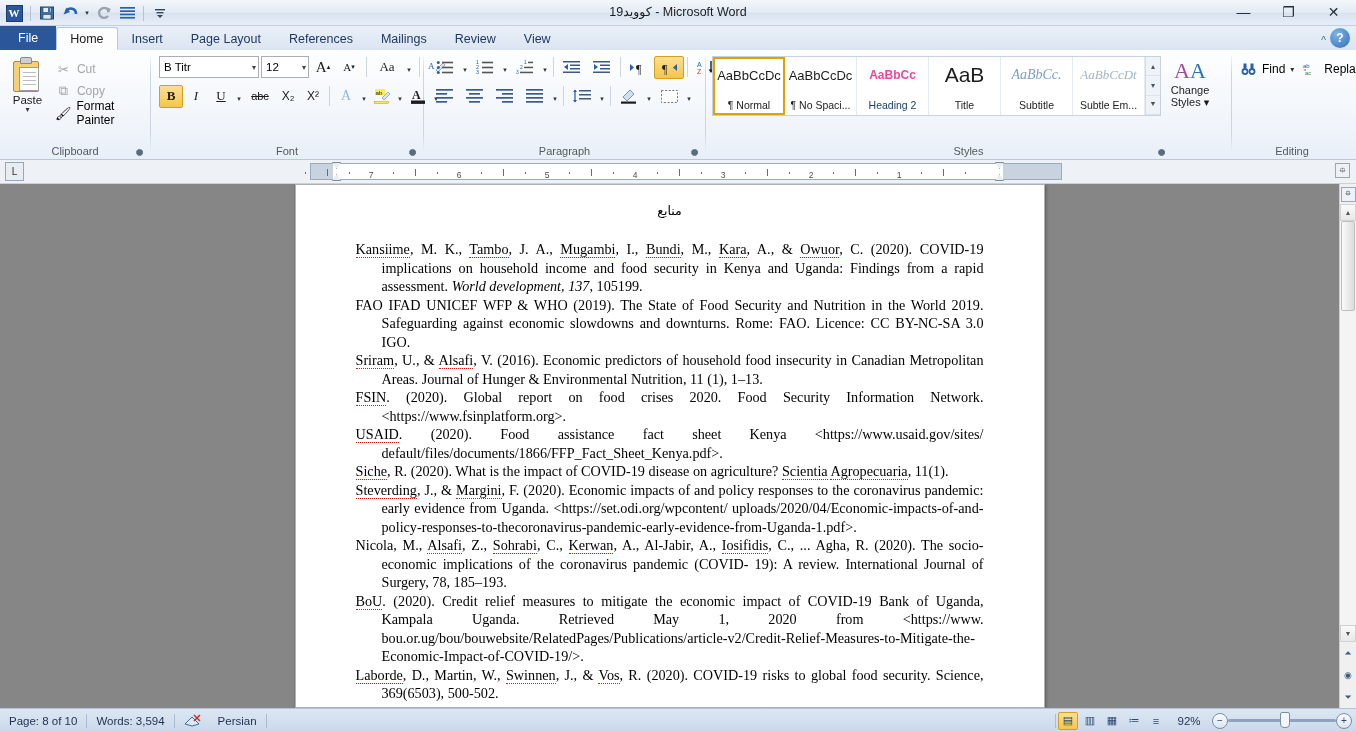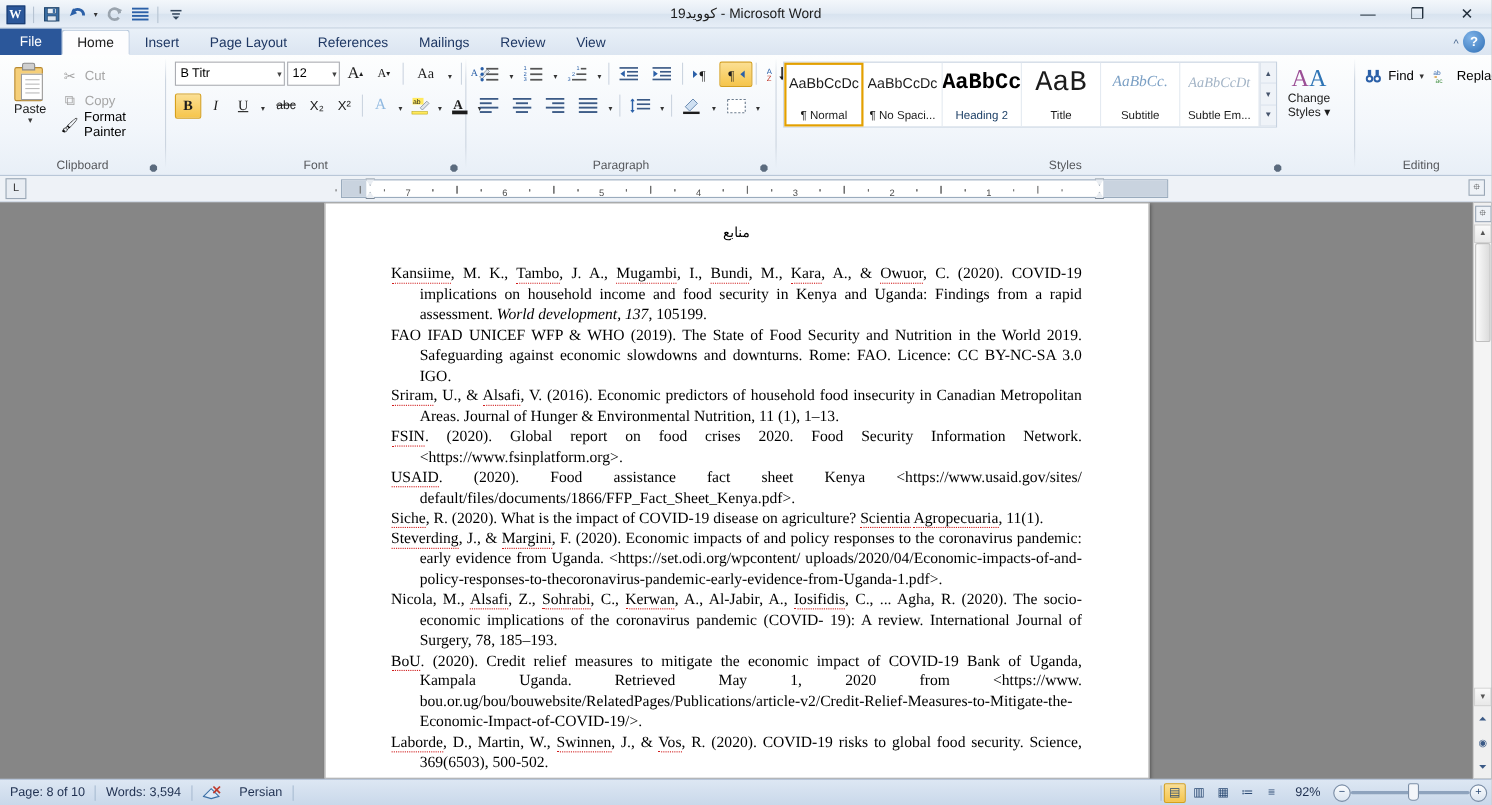--- a/index.html
+++ b/index.html
@@ -561,25 +561,25 @@
         <div class="stylegal">
           <div class="stylebox sel">
             <div class="stysample" style="font-size:13px">AaBbCcDc</div>
             <div class="styname">¶ Normal</div>
           </div>
           <div class="stylebox">
             <div class="stysample" style="font-size:13px">AaBbCcDc</div>
             <div class="styname">¶ No Spaci...</div>
           </div>
           <div class="stylebox">
-            <div class="stysample" style="font-size:20px;color:#000000;font-weight:bold;font-family:Liberation Mono, monospace">AaBbCc</div>
+            <div class="stysample" style="font-size:12px;color:#ec4899;font-weight:bold;font-family:Liberation Sans, sans-serif">AaBbCc</div>
             <div class="styname" style="color:#1c3f66">Heading 2</div>
           </div>
           <div class="stylebox">
-            <div class="stysample" style="font-size:26px;font-family:Liberation Mono, monospace">AaB</div>
+            <div class="stysample" style="font-size:21px;font-family:Liberation Sans, sans-serif">AaB</div>
             <div class="styname">Title</div>
           </div>
           <div class="stylebox">
             <div class="stysample" style="font-size:14px;color:#7a9fc4;font-style:italic;font-family:'Liberation Serif',serif">AaBbCc.</div>
             <div class="styname">Subtitle</div>
           </div>
           <div class="stylebox">
             <div class="stysample" style="font-size:13px;color:#a3b4c6;font-style:italic;font-family:'Liberation Serif',serif">AaBbCcDt</div>
             <div class="styname">Subtle Em...</div>
           </div>

